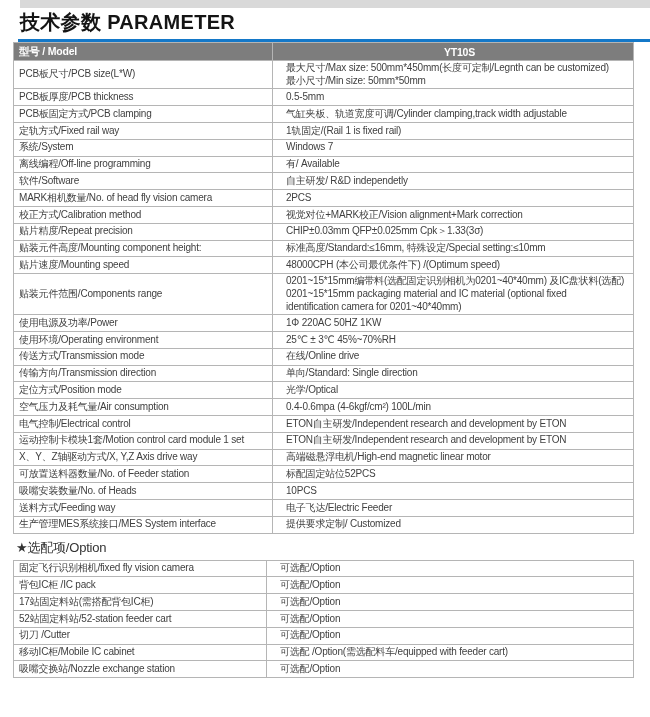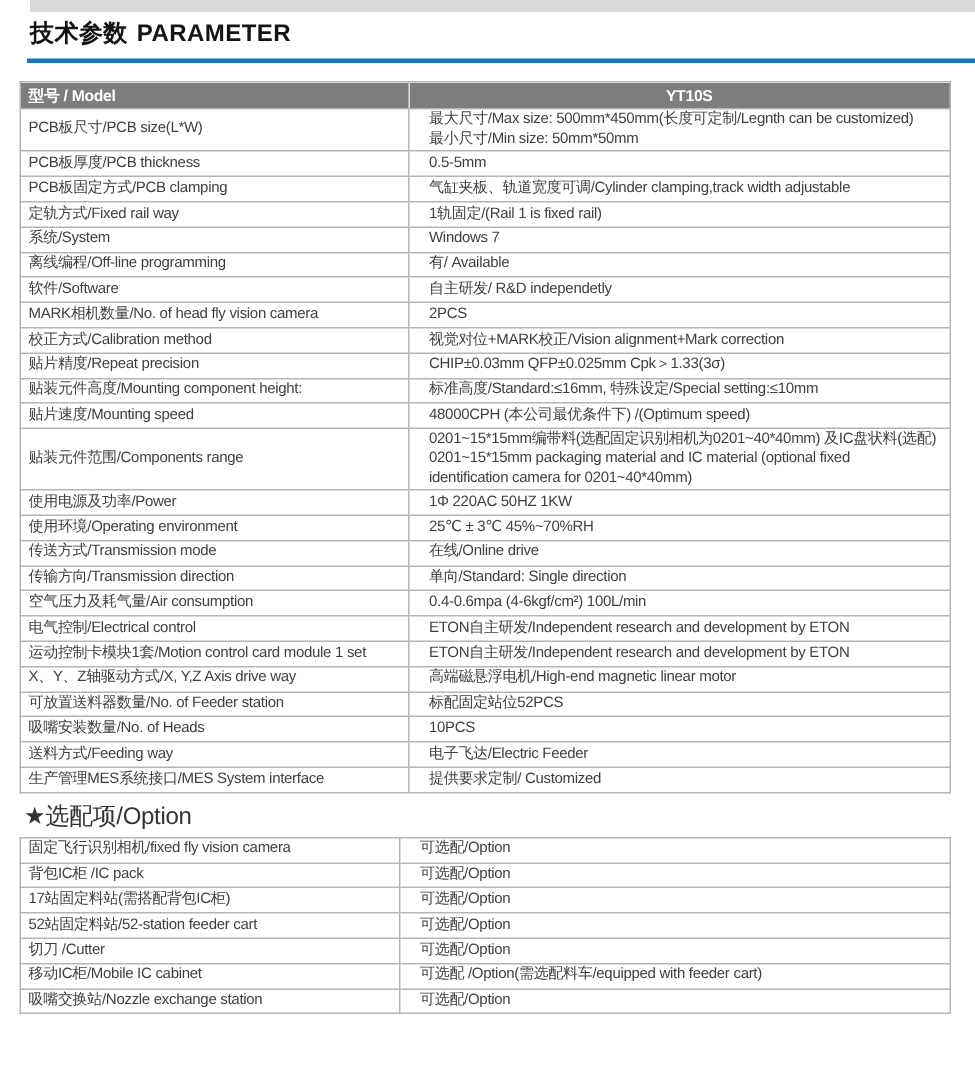--- a/index.html
+++ b/index.html
@@ -18,41 +18,41 @@
   .top-strip {
     position: absolute;
     top: 0;
     left: 20px;
     right: 0;
     height: 8px;
     background: #d9d9d9;
   }
   .title-row {
     margin: 13px 0 0 20px;
-    font-size: 16px;
+    font-size: 20px;
     font-weight: bold;
     color: #141414;
     letter-spacing: 0.3px;
     line-height: 19px;
   }
   .title-row .title-en { margin-left: 6px; }
   .blue-rule {
     margin: 7px 0 0 18px;
     height: 3px;
     background: #1478c8;
   }
   table.param-table {
     border-collapse: collapse;
     table-layout: fixed;
     width: 621px;
     margin-left: 13px;
     font-size: 10px;
     letter-spacing: -0.2px;
   }
-  table.main-table { margin-top: 12px; }
+  table.main-table { margin-top: 0; }
   table.option-table { margin-top: 2px; }
   .param-table th, .param-table td {
     border: 1px solid #b5b5b5;
     vertical-align: middle;
     overflow: hidden;
   }
   .param-table th {
     background: #7d7d7d;
     color: #ffffff;
     font-weight: bold;
@@ -74,21 +74,21 @@
     white-space: nowrap;
     line-height: 12.7px;
   }
   td.value-cell { padding-left: 13px; }
   .value-line {
     line-height: 12.7px;
     white-space: nowrap;
   }
   .option-heading {
     margin: 5px 0 3px 16px;
-    font-size: 16px;
+    font-size: 13px;
     letter-spacing: -0.2px;
     color: #333333;
   }
 </style>
 </head>
 <body>
 
 <div class="top-strip"></div>
 
 <div class="title-row">
@@ -220,20 +220,26 @@
         </td>
   </tr>
 
   <tr>
     <td class="label-cell">传输方向/Transmission direction</td>
     <td class="value-cell">
           <div class="value-line">单向/Standard: Single direction</div>
         </td>
   </tr>
 
+  <tr>
+    <td class="label-cell">定位方式/Position mode</td>
+    <td class="value-cell">
+          <div class="value-line">光学/Optical</div>
+        </td>
+  </tr>
 
   <tr>
     <td class="label-cell">空气压力及耗气量/Air consumption</td>
     <td class="value-cell">
           <div class="value-line">0.4-0.6mpa (4-6kgf/cm²)  100L/min</div>
         </td>
   </tr>
 
   <tr>
     <td class="label-cell">电气控制/Electrical control</td>

